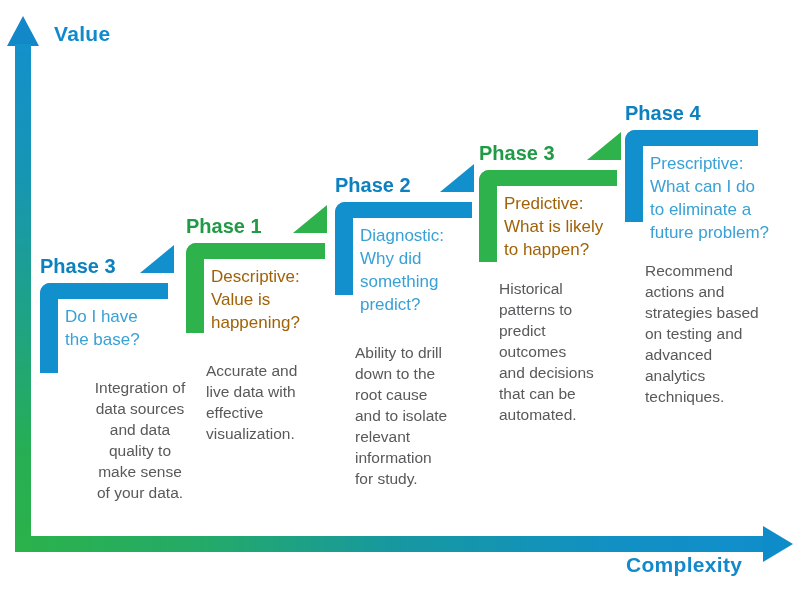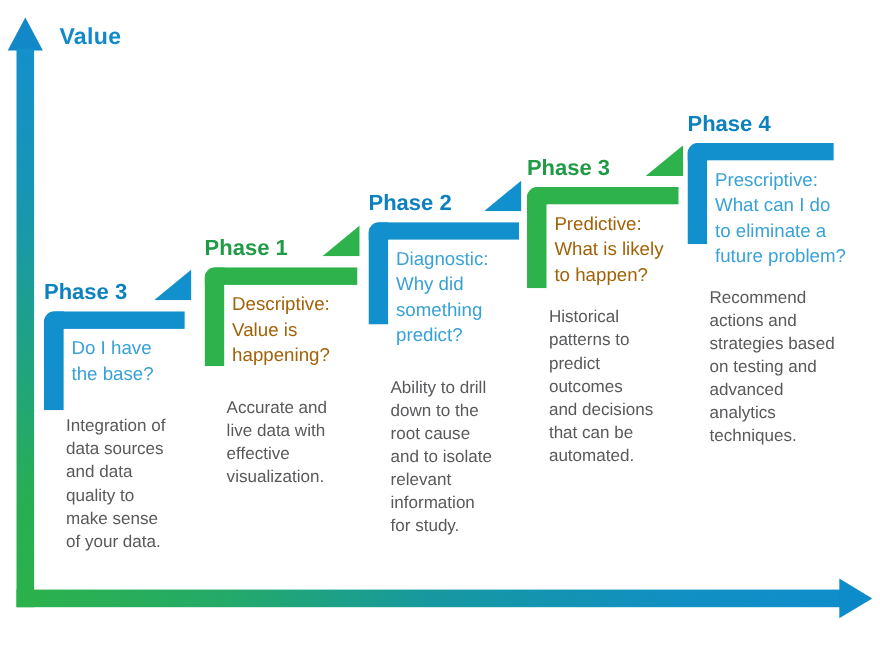--- a/index.html
+++ b/index.html
@@ -51,21 +51,21 @@
   .phase.blue .p-bracket{border-color:#1190cd;}
   .phase.blue .p-tri polygon{fill:#1190cd;}
   .phase.green .p-title{color:#219a46;}
   .phase.green .p-question{color:#a16207;}
   .phase.green .p-bracket{border-color:#2eb24c;}
   .phase.green .p-tri polygon{fill:#2eb24c;}
   
   #phase-0{left:40px;top:283px;width:128px;}
   #phase-0 .p-bracket{width:128px;height:90px;}
   #phase-0 .p-tri{right:-6px;}
-  #phase-0 .p-desc{top:94px;}
+  #phase-0 .p-desc{top:94px;text-align:center;}
   #phase-1{left:186px;top:243px;width:139px;}
   #phase-1 .p-bracket{width:139px;height:90px;}
   #phase-1 .p-tri{right:-2px;}
   #phase-1 .p-desc{top:104px;margin-top:13px;}
   #phase-2{left:335px;top:202px;width:137px;}
   #phase-2 .p-bracket{width:137px;height:93px;}
   #phase-2 .p-tri{right:-2px;}
   #phase-2 .p-desc{top:140px;}
   #phase-3{left:479px;top:170px;width:138px;}
   #phase-3 .p-bracket{width:138px;height:92px;}
@@ -80,20 +80,21 @@
 <body>
 
 <div id="canvas">
 
   <div class="y-head"></div>
   <div class="y-shaft"></div>
   <div class="axis-label" id="value-label">Value</div>
 
   <div class="x-shaft"></div>
   <div class="x-head"></div>
+  <div class="axis-label" id="complexity-label">Complexity</div>
 
   <div class="phase blue" id="phase-0">
     <div class="p-title">Phase 3</div>
     <svg class="p-tri" width="34" height="28" viewBox="0 0 34 28">
         <polygon points="0,28 34,28 34,0"></polygon>
       </svg>
     <div class="p-bracket"></div>
     <div class="p-question">Do I have
 the base?</div>
     <div class="p-desc">Integration of

